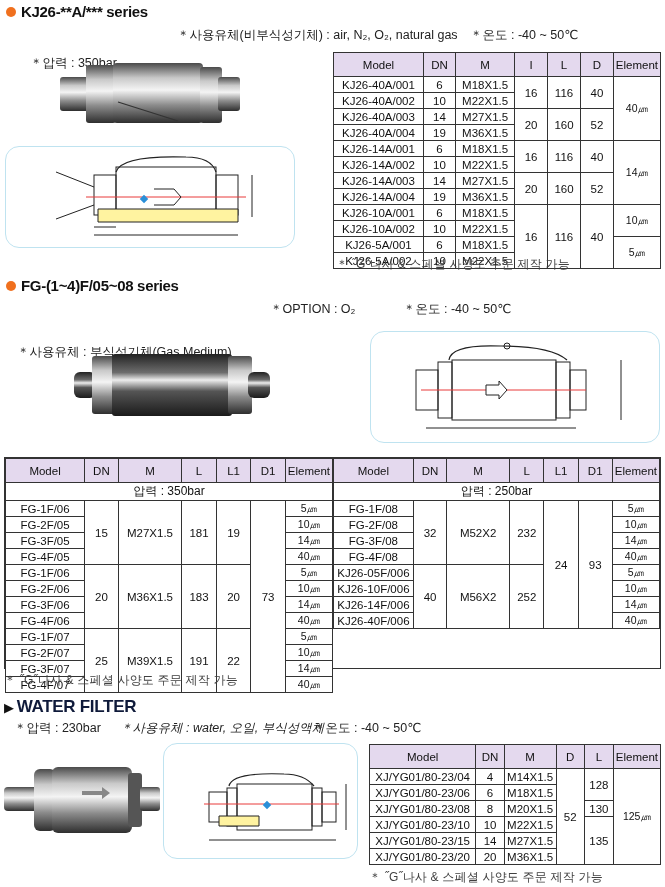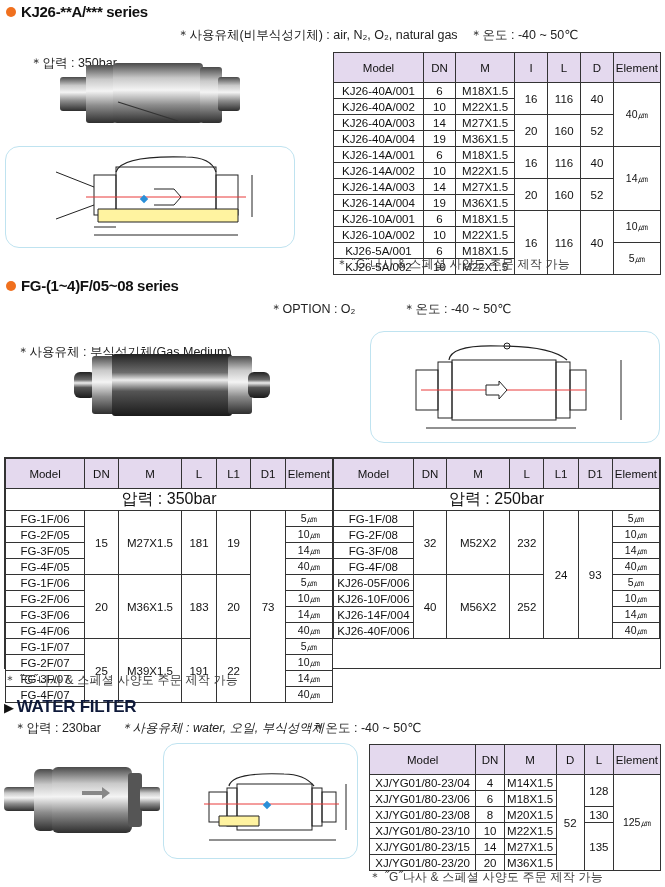--- a/index.html
+++ b/index.html
@@ -6,23 +6,23 @@
   html, body { width: 665px; height: 887px; background: #ffffff; overflow: hidden; }
   body { position: relative; font-family: "Liberation Sans", "DejaVu Sans", sans-serif; color: #1a1a1a; }
   .abs { position: absolute; }
   .title { font-weight: bold; font-size: 15px; display: flex; align-items: center; color: #111; letter-spacing: -0.3px; }
   .title .dot { width: 10px; height: 10px; border-radius: 50%; background: #f0701e; margin-right: 5px; display: inline-block; }
   .title .tri { font-size: 13px; margin-right: 3px; color: #111; }
   .title.water { font-size: 17px; color: #0f1a3a; }
   .spec { font-size: 12.5px; color: #222; white-space: nowrap; }
   .note { font-size: 12px; color: #404040; white-space: nowrap; letter-spacing: 0.2px; }
   table.spec-table { border-collapse: collapse; font-size: 11.5px; color: #111; background: #fff; }
-  table.spec-table th { background: #e4d9ee; font-weight: normal; border: 1px solid #333; height: 30px; padding: 0 2px; text-align: center; white-space: nowrap; }
+  table.spec-table th { background: #e4d9ee; font-weight: normal; border: 1px solid #333; height: 24px; padding: 0 2px; text-align: center; white-space: nowrap; }
   table.spec-table td { border: 1px solid #333; height: 16px; padding: 0 2px; text-align: center; white-space: nowrap; }
-  table.spec-table td.sub { height: 18px; font-size: 16px; }
+  table.spec-table td.sub { height: 18px; font-size: 12px; }
   table.spec-table td.el { font-size: 10.5px; }
   .outer { border: 1.5px solid #333; }
   .diagram { border: 1.5px solid #bfe3f0; border-radius: 14px; background: #fff; }
   svg { display: block; }
 </style>
 </head>
 <body>
 
 <div class="abs title" style="left:6px;top:3px;">
   <span class="dot"></span>
@@ -330,21 +330,21 @@
         <td rowspan="4">40</td>
         <td rowspan="4">M56X2</td>
         <td rowspan="4">252</td>
         <td class="el">5㎛</td>
       </tr>
       <tr>
           <td>KJ26-10F/006</td>
           <td class="el">10㎛</td>
         </tr>
       <tr>
-          <td>KJ26-14F/004</td>
+          <td>KJ26-14F/006</td>
           <td class="el">14㎛</td>
         </tr>
       <tr>
           <td>KJ26-40F/006</td>
           <td class="el">40㎛</td>
         </tr>
     </tbody>
   </table>
 </div>
 <div class="abs note" style="left:4px;top:672px;">＊ ˝G˝나사 &amp; 스페셜 사양도 주문 제작 가능</div>

